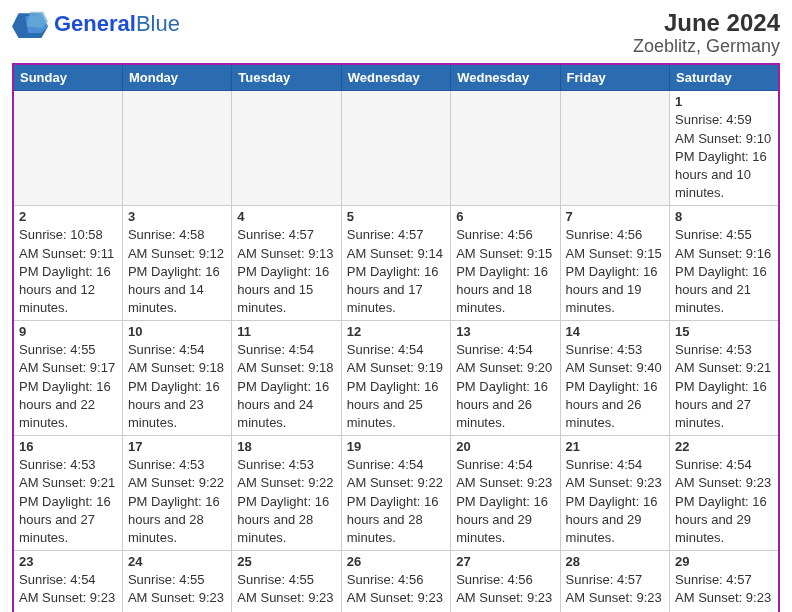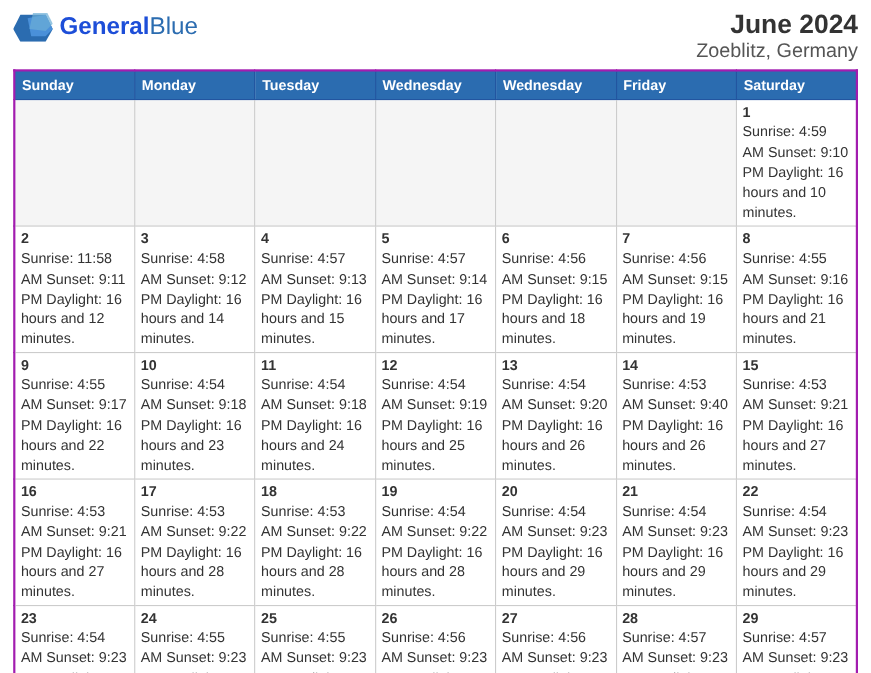--- a/index.html
+++ b/index.html
@@ -134,21 +134,21 @@
           <td>
             <div class="day-number">1</div>
             <div class="day-info">Sunrise: 4:59 AM
 Sunset: 9:10 PM
 Daylight: 16 hours and 10 minutes.</div>
           </td>
         </tr>
         <tr>
           <td>
             <div class="day-number">2</div>
-            <div class="day-info">Sunrise: 11:58 AM
+            <div class="day-info">Sunrise: 10:58 AM
 Sunset: 9:11 PM
 Daylight: 16 hours and 12 minutes.</div>
           </td>
           <td>
             <div class="day-number">3</div>
             <div class="day-info">Sunrise: 4:58 AM
 Sunset: 9:12 PM
 Daylight: 16 hours and 14 minutes.</div>
           </td>
           <td>

